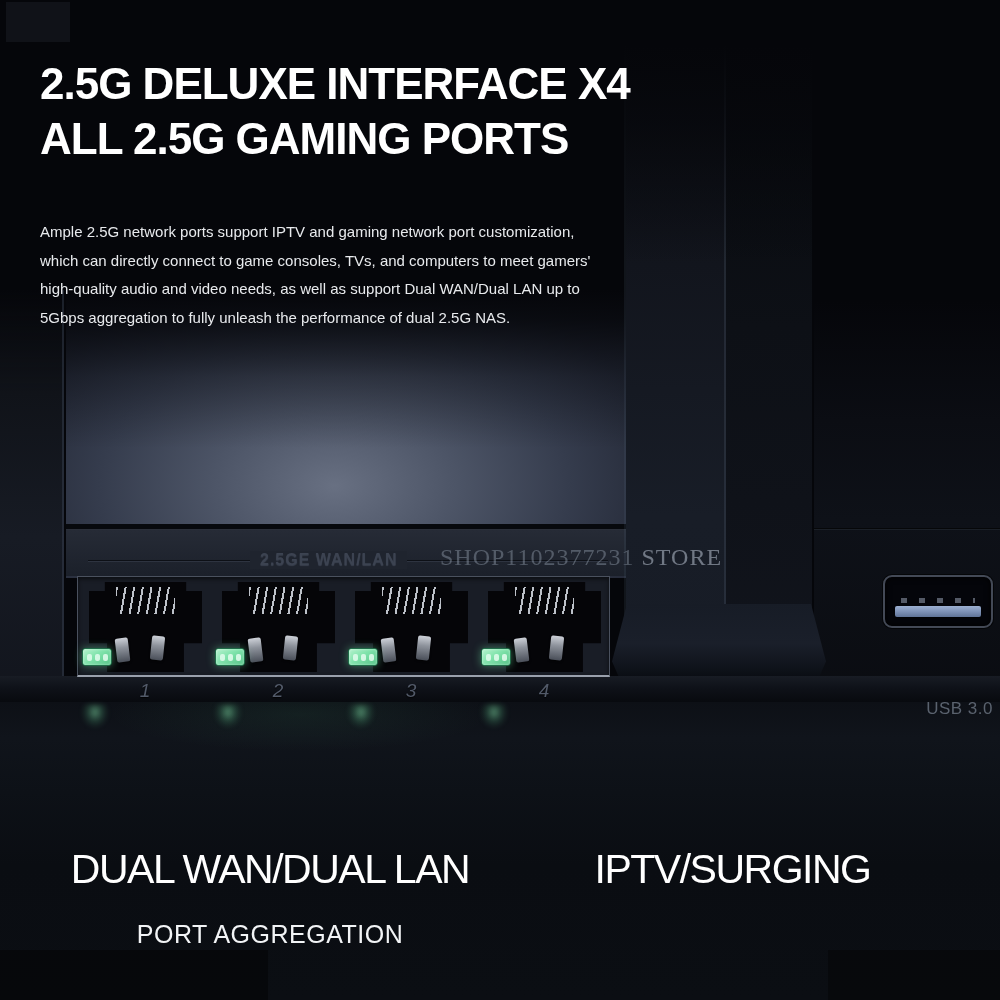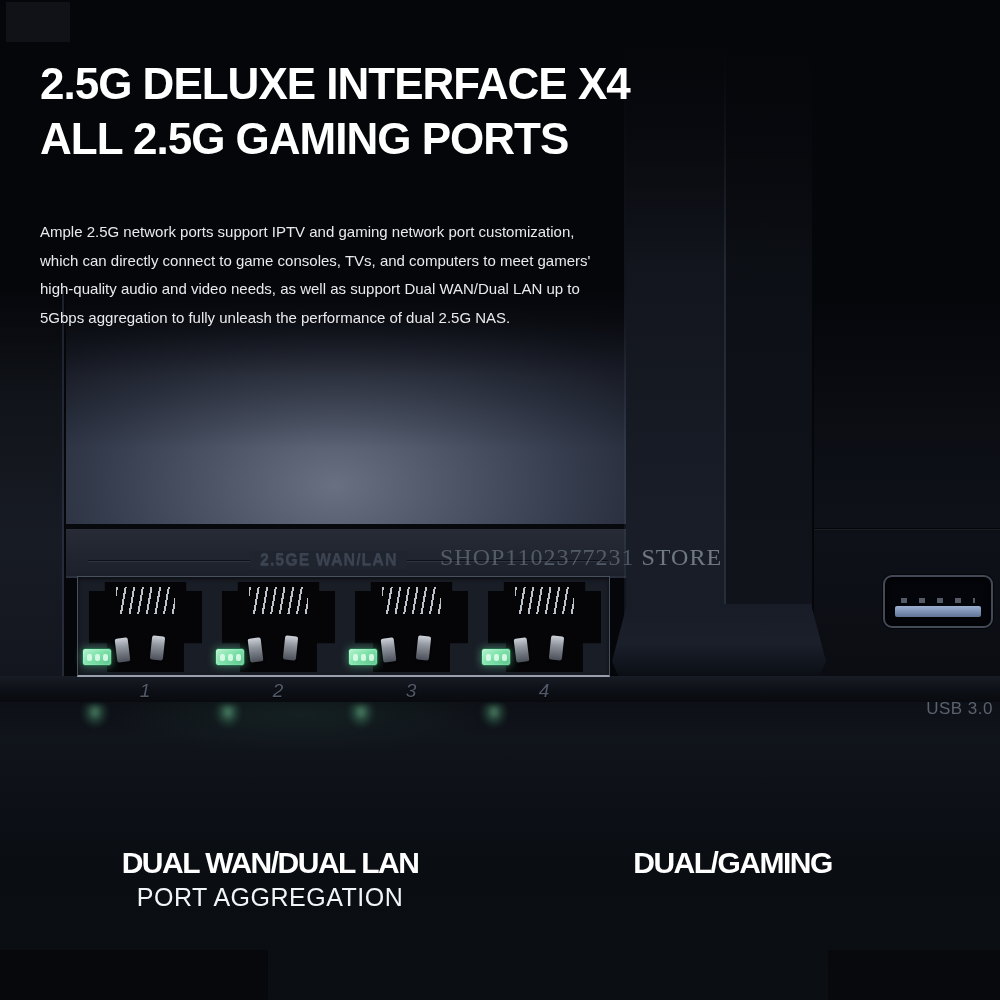--- a/index.html
+++ b/index.html
@@ -111,22 +111,22 @@
   
   .headline{left:40px;top:56px;width:920px;z-index:10;
     font-weight:bold;font-size:44px;line-height:55px;letter-spacing:-1px;color:#ffffff;}
   .headline div{position:static;}
   .paragraph{left:40px;top:218px;width:880px;z-index:10;
     font-size:15px;line-height:28.5px;color:#e8eaed;white-space:pre-line;}
   .features{left:0;top:846px;width:1000px;z-index:10;color:#fff;}
   .feature{top:0;text-align:center;}
   .feature.f1{left:60px;width:420px;}
   .feature.f2{left:525px;width:415px;}
-  .feature .title{position:static;display:block;font-weight:bold;font-size:30px;letter-spacing:-1.5px;}
-  .feature .subtitle{position:static;display:block;margin-top:3px;font-size:25px;letter-spacing:0.5px;color:#f2f4f6;}
+  .feature .title{position:static;display:block;font-weight:normal;font-size:41px;letter-spacing:-1.5px;}
+  .feature .subtitle{position:static;display:block;margin-top:27px;font-size:25px;letter-spacing:0.5px;color:#f2f4f6;}
 </style>
 </head>
 <body>
 
 <div class="stage">
 
   <div class="glint-top-left"></div>
   <div class="left-slab"></div>
   <div class="back-panel"></div>
   <div class="right-slab">
@@ -228,20 +228,20 @@
 which can directly connect to game consoles, TVs, and computers to meet gamers'
 high-quality audio and video needs, as well as support Dual WAN/Dual LAN up to
 5Gbps aggregation to fully unleash the performance of dual 2.5G NAS.</div>
 
   <div class="features">
     <div class="feature f1">
       <span class="title">DUAL WAN/DUAL LAN</span>
       <span class="subtitle">PORT AGGREGATION</span>
     </div>
     <div class="feature f2">
-      <span class="title">DUAL/GAMING</span>
+      <span class="title">IPTV/SURGING</span>
     </div>
   </div>
 <div class="port-number" style="left: 133px;">1</div>
     <div class="port-number" style="left: 266px;">2</div>
     <div class="port-number" style="left: 399px;">3</div>
     <div class="port-number" style="left: 532px;">4</div>
   </div>
 
 </body></html>

